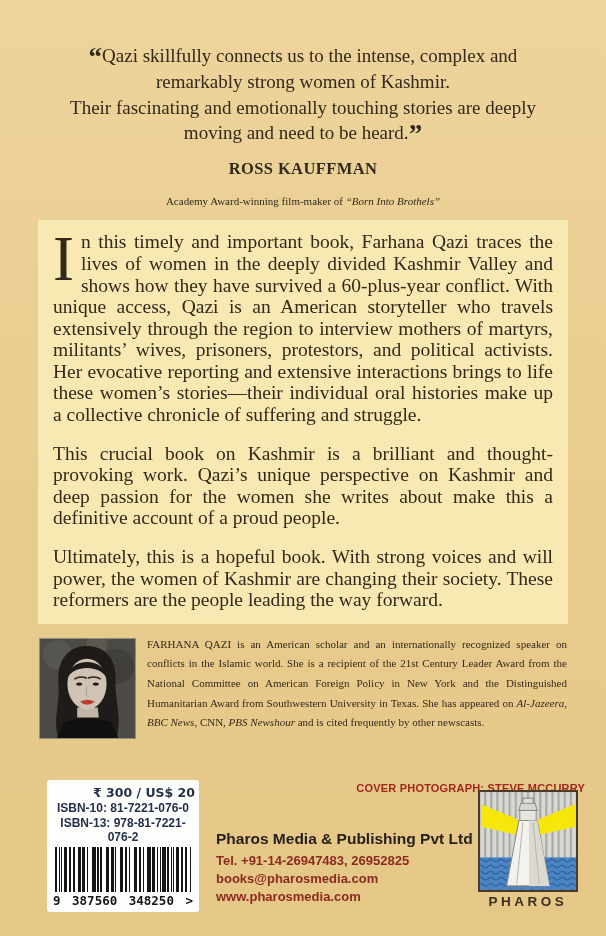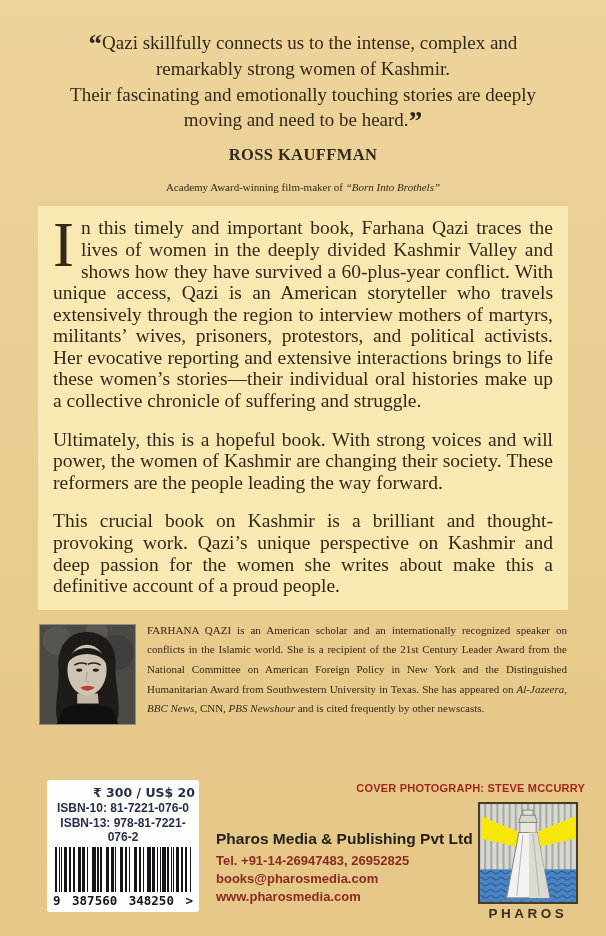--- a/index.html
+++ b/index.html
@@ -6,21 +6,21 @@
   .cover{
     position:relative;
     width:606px;height:936px;
     background:linear-gradient(180deg,#edd49c 0%,#e8cc8e 55%,#e5c787 100%);
     font-family:"Liberation Serif",serif;
     color:#33291a;
     overflow:hidden;
   }
   
   .endorsement{padding-top:30px;text-align:center;}
-  .quote{width:494px;margin:0 auto;font-size:19px;line-height:1.36;}
+  .quote{width:494px;margin:13px auto;font-size:19px;line-height:1.36;}
   .qmark{font-size:27px;font-weight:bold;position:relative;top:4px;line-height:0;}
   .reviewer-name{margin-top:12px;font-size:16.5px;font-weight:bold;letter-spacing:.4px;}
   .reviewer-credit{margin-top:16px;font-size:11px;}
   .it{font-style:italic;}
   
   .panel{
     width:530px;margin:13px auto 0;box-sizing:border-box;
     background:#f8e8b2;
     padding:11px 15px 13px;
   }
@@ -66,21 +66,21 @@
     position:absolute;right:21px;top:12px;
     font:bold 11px "Liberation Sans",sans-serif;
     color:#a3261c;letter-spacing:.2px;
   }
   .publisher{
     position:absolute;left:216px;top:60px;
     font-family:"Liberation Sans",sans-serif;
   }
   .publisher-name{font-size:15.5px;font-weight:bold;color:#26211d;margin-bottom:4px;}
   .publisher-line{font-size:13px;font-weight:bold;color:#8c2a20;line-height:1.4;}
-  .logo{position:absolute;right:28px;top:32px;width:100px;text-align:center;}
+  .logo{position:absolute;right:28px;top:20px;width:100px;text-align:center;}
   .logo svg{display:block;width:100px;height:102px;}
   .logo-label{
     margin-top:2px;font:bold 13.5px "Liberation Sans",sans-serif;
     color:#3a2f1f;letter-spacing:3.5px;
   }
 </style>
 </head>
 <body>
 
 <div class="cover">
@@ -89,22 +89,22 @@
     <div class="quote">
       <span class="qmark">“</span><span>Qazi skillfully connects us to the intense, complex and remarkably strong women of Kashmir.</span><br>
       <span>Their fascinating and emotionally touching stories are deeply moving and need to be heard.</span><span class="qmark">”</span>
     </div>
     <div class="reviewer-name">ROSS KAUFFMAN</div>
     <div class="reviewer-credit"><span>Academy Award-winning film-maker of </span><span class="it">“Born Into Brothels”</span></div>
   </header>
 
   <section class="panel">
     <p><span class="dropcap">I</span><span>n this timely and important book, Farhana Qazi traces the lives of women in the deeply divided Kashmir Valley and shows how they have survived a 60-plus-year conflict. With unique access, Qazi is an American storyteller who travels extensively through the region to interview mothers of martyrs, militants’ wives, prisoners, protestors, and political activists. Her evocative reporting and extensive interactions brings to life these women’s stories—their individual oral histories make up a collective chronicle of suffering and struggle.</span></p>
+    <p>This crucial book on Kashmir is a brilliant and thought-provoking work. Qazi’s unique perspective on Kashmir and deep passion for the women she writes about make this a definitive account of a proud people.</p>
     <p>Ultimately, this is a hopeful book. With strong voices and will power, the women of Kashmir are changing their society. These reformers are the people leading the way forward.</p>
-    <p>This crucial book on Kashmir is a brilliant and thought-provoking work. Qazi’s unique perspective on Kashmir and deep passion for the women she writes about make this a definitive account of a proud people.</p>
   </section>
 
   <section class="bio">
     <span class="bio-photo">
       <svg viewBox="0 0 97 101">
         <rect width="97" height="101" fill="#4c4a45"></rect>
         <circle cx="18" cy="16" r="15" fill="#5d5b55" opacity="0.7"></circle>
         <circle cx="78" cy="28" r="18" fill="#3e3c38" opacity="0.8"></circle>
         <circle cx="58" cy="6" r="11" fill="#666458" opacity="0.55"></circle>
         <path d="M48 7 C 26 7 17 25 19 46 C 20 66 13 86 19 101 L 78 101 C 84 84 77 64 77 44 C 79 24 69 7 48 7 Z" fill="#1f1b18"></path>

